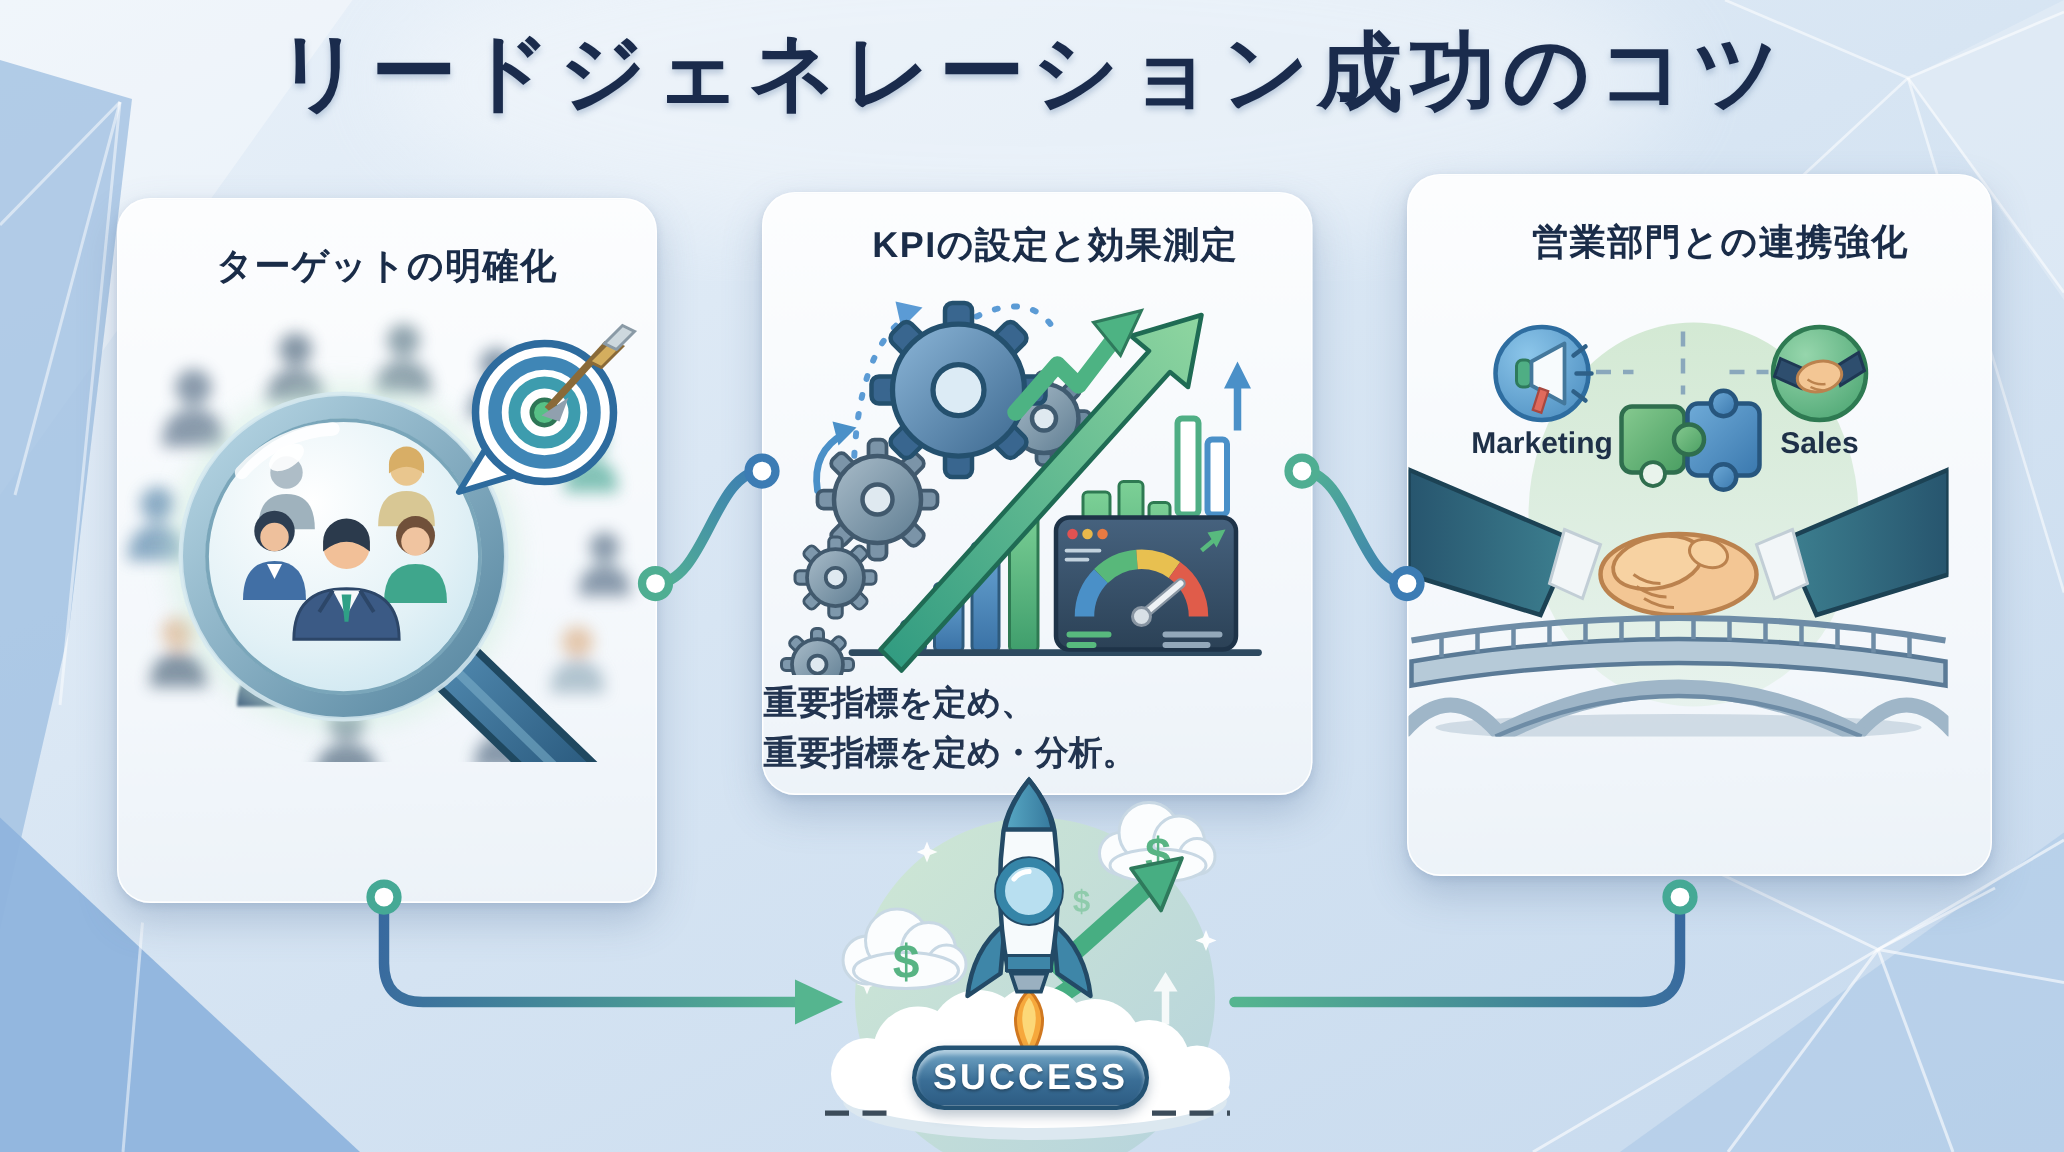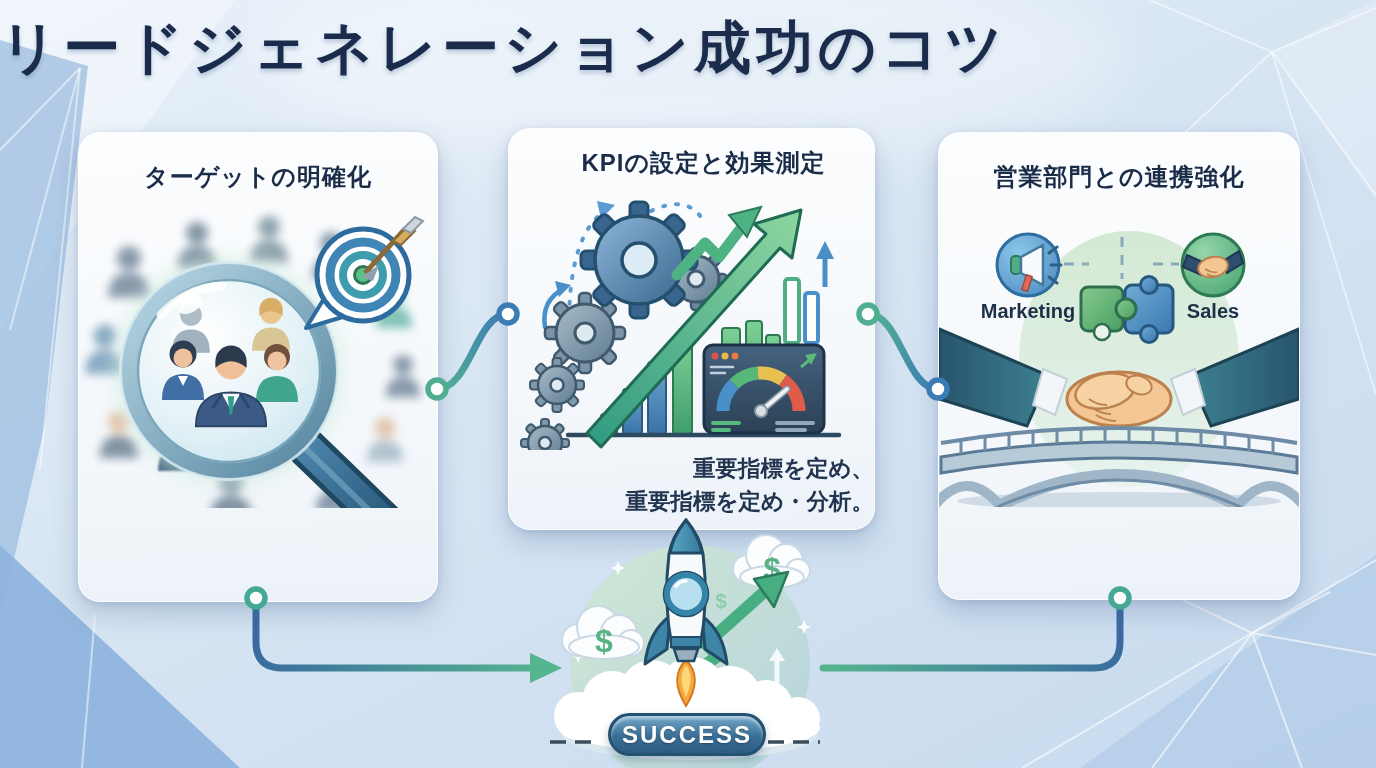--- a/index.html
+++ b/index.html
@@ -1,48 +1,48 @@
 <!DOCTYPE html>
 <html><head>
 <meta charset="utf-8">
 <style>
   html,body{margin:0;padding:0;background:#b9cfe6;}
   #stage{position:relative;width:1376px;height:768px;overflow:hidden;
          font-family:"Liberation Sans",sans-serif;
          background:linear-gradient(155deg,#e9f1f9 0%,#d7e5f3 45%,#c7daee 100%);}
   svg{display:block;}
   .layer{position:absolute;left:0;top:0;width:1376px;height:768px;pointer-events:none;}
-  #main-title{position:absolute;left:0;top:10px;width:1376px;margin:0;
+  #main-title{position:absolute;left:0;top:10px;width:1376px;margin:0;text-align:center;
               font-family:Liberation Serif, serif;font-weight:bold;font-size:57px;letter-spacing:5px;
               color:#1a2b4c;text-shadow:0 3px 4px rgba(90,120,160,.35);}
   .card{position:absolute;border-radius:22px;
         background:linear-gradient(178deg,#fcfdfe 0%,#f3f7fb 70%,#ecf2f8 100%);
         box-shadow:0 12px 26px rgba(86,116,156,.30),0 2px 6px rgba(86,116,156,.18);
         border:1px solid rgba(255,255,255,.95);}
   .c1{left:78px;top:132px;width:358px;height:468px;}
   .c2{left:508px;top:128px;width:365px;height:400px;}
-  .c3{left:938px;top:132px;width:360px;height:466px;}
+  .c3{left:938px;top:116px;width:360px;height:466px;padding-left:28px;}
   .card-title{margin:0;text-align:center;font-size:24px;font-weight:bold;color:#1a2c48;letter-spacing:1px;}
   .c1 .card-title,.c3 .card-title{padding-top:28px;}
   .c2 .card-title{padding-top:18px;padding-left:24px;}
   .illus{position:absolute;left:0;}
   .c1 .illus{top:70px;}
   .c2 .illus{top:66px;}
   .c3 .illus{top:68px;}
-  .desc{position:absolute;left:0;width:100%;text-align:right;
+  .desc{position:absolute;left:0;width:100%;text-align:left;
         font-size:22.5px;font-weight:bold;color:#223450;line-height:1.5;}
   .c1 .desc,.c3 .desc{bottom:14px;}
   .c2 .desc{bottom:10px;}
   #success-badge{position:absolute;left:608px;top:697px;width:158px;height:43px;
         border-radius:23px;display:flex;align-items:center;justify-content:center;
         background:linear-gradient(180deg,#74a8c8 0%,#3a6e96 55%,#2d5c83 100%);
         border:3px solid #235273;box-sizing:border-box;
         box-shadow:inset 0 3px 3px rgba(255,255,255,.45),0 4px 8px rgba(40,70,100,.30);
         color:#ffffff;font-size:24px;font-weight:bold;letter-spacing:2px;
-        text-shadow:0 1px 2px rgba(0,0,0,.3);margin-top:16px;}
+        text-shadow:0 1px 2px rgba(0,0,0,.3);}
   text{font-family:"Liberation Sans",sans-serif;}
 </style>
 </head>
 <body>
 
 <div id="stage">
 
   <svg class="layer" viewBox="0 0 1376 768">
     <defs>
       <filter id="soft30">

